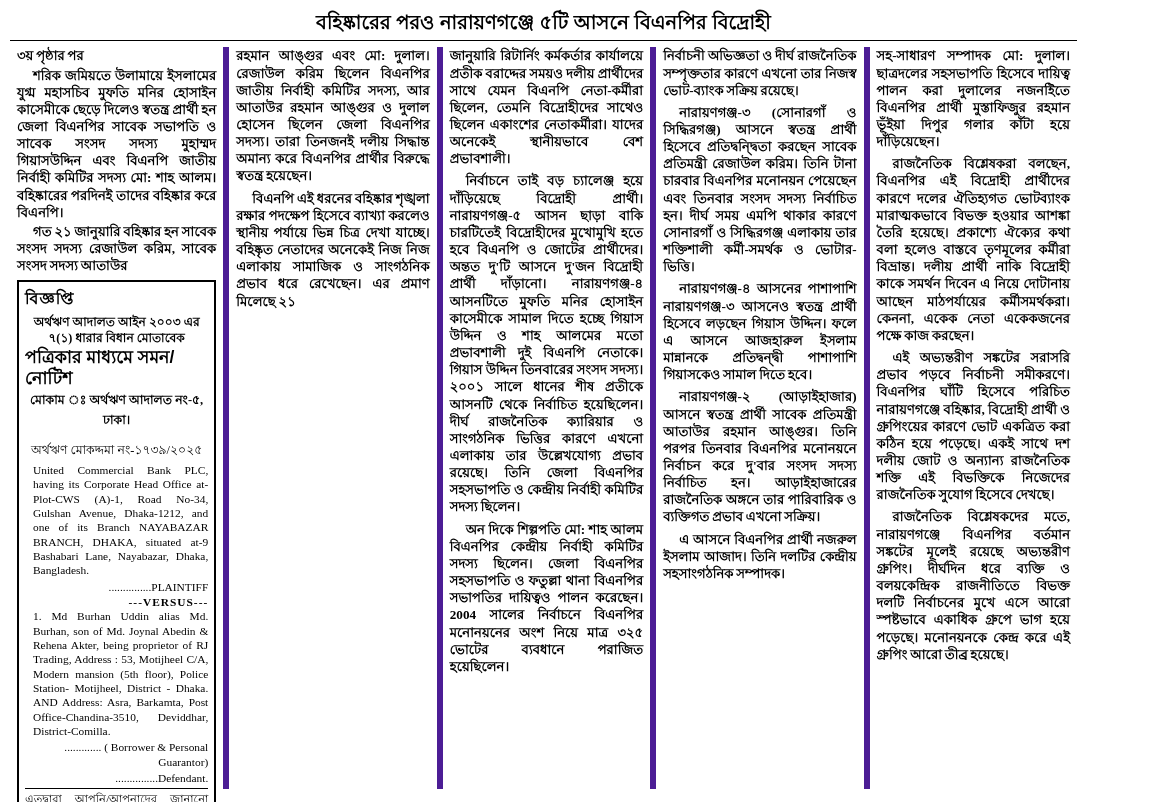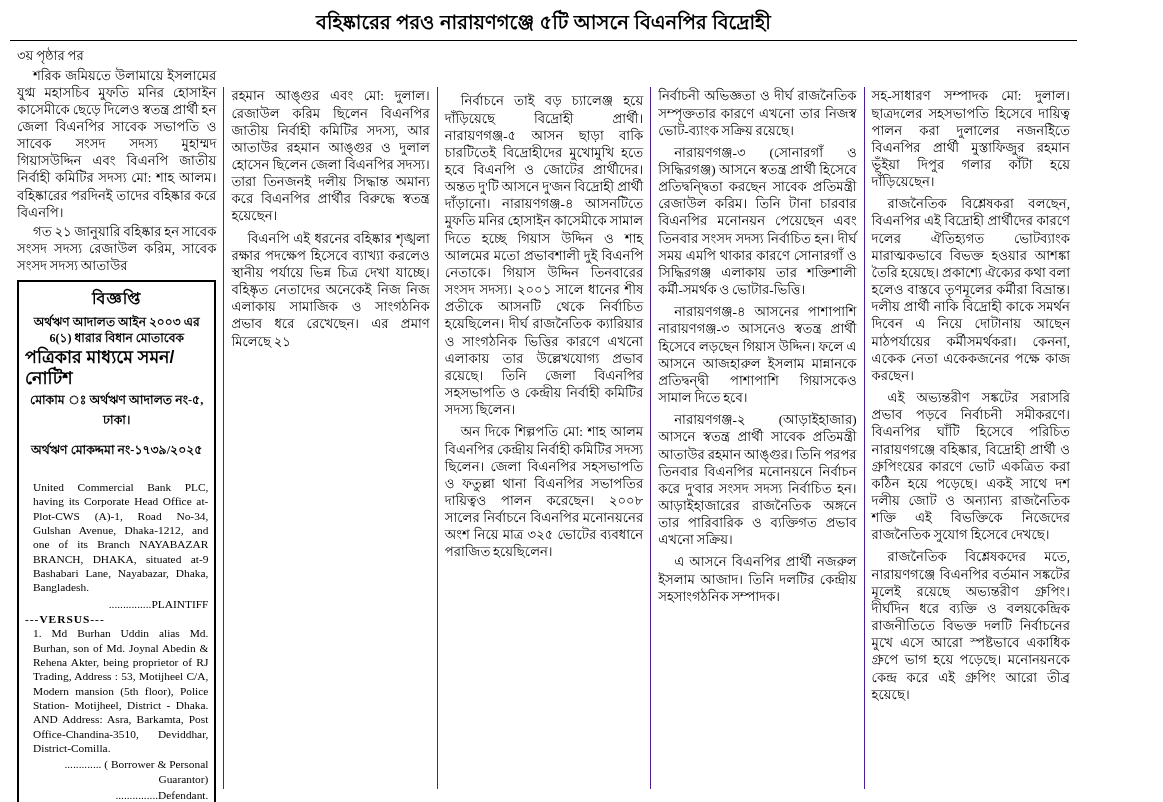--- a/index.html
+++ b/index.html
@@ -34,44 +34,44 @@
     gap:0px;
     height:742px;
   }
   .col{
     width:219px;
     padding:0 7px;
     box-sizing:border-box;
     position:relative;
   }
   .col + .col{
-    border-left:1px solid #4c1d95;
-    margin-top:40px;
+    border-left:6px solid #4c1d95;
   }
   .col p{
     margin:0 0 2px 0;
     font-size:13.2px;
     line-height:1.30;
     text-align:justify;
     text-justify:inter-word;
     word-spacing:-0.5px;
+    font-weight:bold;
   }
   .col p.indent{ text-indent:16px; }
   .col p.sub{ margin-top:5px; }
 
   
   .notice{
     border:2px solid #000;
     padding:4px 6px 5px 6px;
     margin-top:6px;
     box-sizing:border-box;
     background:#fff;
   }
   .notice .bigtitle{
-    text-align:center;
+    text-align:left;
     font-family:"Liberation Sans", sans-serif;
     font-weight:bold;
     font-size:16px;
     letter-spacing:1px;
     margin-bottom:2px;
   }
   .notice .line1{
     text-align:center;
     font-size:12.2px;
     font-weight:bold;
@@ -88,33 +88,33 @@
   }
   .notice .line3{
     text-align:center;
     font-size:12.4px;
     font-weight:bold;
     margin-bottom:10px;
   }
   .notice .line4{
     text-align:center;
     font-size:12.4px;
-    font-weight:bold;
-    margin-bottom:19px;
+    font-weight:normal;
+    margin-bottom:2px;
   }
   .notice .en{
     font-family:"Liberation Serif", serif;
     font-size:11.4px;
     line-height:1.26;
     text-align:justify;
     margin:0 0 2px 8px;
   }
   .notice .right{ text-align:right; }
   .notice .versus{
-    text-align:left;
+    text-align:right;
     font-size:11.4px;
     font-weight:bold;
     margin:1px 0;
     letter-spacing:1px;
   }
   .notice .bn-small{
     font-size:11.4px;
     line-height:1.24;
     text-align:justify;
     margin:0 0 3px 0;
@@ -131,21 +131,21 @@
 
   <div class="cols">
 
     <div class="col">
       <p>৩য় পৃষ্ঠার পর</p>
       <p class="indent">শরিক জমিয়তে উলামায়ে ইসলামের যুগ্ম মহাসচিব মুফতি মনির হোসাইন কাসেমীকে ছেড়ে দিলেও স্বতন্ত্র প্রার্থী হন জেলা বিএনপির সাবেক সভাপতি ও সাবেক সংসদ সদস্য মুহাম্মদ গিয়াসউদ্দিন এবং বিএনপি জাতীয় নির্বাহী কমিটির সদস্য মো: শাহ আলম। বহিষ্কারের পরদিনই তাদের বহিষ্কার করে বিএনপি।</p>
       <p class="indent">গত ২১ জানুয়ারি বহিষ্কার হন সাবেক সংসদ সদস্য রেজাউল করিম, সাবেক সংসদ সদস্য আতাউর</p>
 
       <div class="notice">
         <div class="bigtitle">বিজ্ঞপ্তি</div>
-        <div class="line1">অর্থঋণ আদালত আইন ২০০৩ এর 6(১) ধারার বিধান মোতাবেক</div>
+        <div class="line1">অর্থঋণ আদালত আইন ২০০৩ এর ৭(১) ধারার বিধান মোতাবেক</div>
         <div class="line2">পত্রিকার মাধ্যমে সমন/নোটিশ</div>
         <div class="line3">মোকাম ঃ অর্থঋণ আদালত নং-৫, ঢাকা।</div>
         <div class="line4">অর্থঋণ মোকদ্দমা নং-১৭৩৯/২০২৫</div>
         <div class="en">United Commercial Bank PLC, having its Corporate Head Office at-Plot-CWS (A)-1, Road No-34, Gulshan Avenue, Dhaka-1212, and one of its Branch NAYABAZAR BRANCH, DHAKA, situated at-9 Bashabari Lane, Nayabazar, Dhaka, Bangladesh.</div>
         <div class="en right">...............PLAINTIFF</div>
         <div class="versus">---VERSUS---</div>
         <div class="en">1. Md Burhan Uddin alias Md. Burhan, son of Md. Joynal Abedin &amp; Rehena Akter, being proprietor of RJ Trading, Address : 53, Motijheel C/A, Modern mansion (5th floor), Police Station- Motijheel, District - Dhaka. AND Address: Asra, Barkamta, Post Office-Chandina-3510, Deviddhar, District-Comilla.</div>
         <div class="en right">............. ( Borrower &amp; Personal Guarantor)</div>
         <div class="en right">...............Defendant.</div>
         <div class="hr-thin"></div>
@@ -153,22 +153,23 @@
 
       </div>
     </div>
 
     <div class="col">
       <p>রহমান আঙ্গুর এবং মো: দুলাল। রেজাউল করিম ছিলেন বিএনপির জাতীয় নির্বাহী কমিটির সদস্য, আর আতাউর রহমান আঙ্গুর ও দুলাল হোসেন ছিলেন জেলা বিএনপির সদস্য। তারা তিনজনই দলীয় সিদ্ধান্ত অমান্য করে বিএনপির প্রার্থীর বিরুদ্ধে স্বতন্ত্র হয়েছেন।</p>
       <p class="indent sub">বিএনপি এই ধরনের বহিষ্কার শৃঙ্খলা রক্ষার পদক্ষেপ হিসেবে ব্যাখ্যা করলেও স্থানীয় পর্যায়ে ভিন্ন চিত্র দেখা যাচ্ছে। বহিষ্কৃত নেতাদের অনেকেই নিজ নিজ এলাকায় সামাজিক ও সাংগঠনিক প্রভাব ধরে রেখেছেন। এর প্রমাণ মিলেছে ২১</p>
     </div>
 
     <div class="col">
+      <p>জানুয়ারি রিটার্নিং কর্মকর্তার কার্যালয়ে প্রতীক বরাদ্দের সময়ও দলীয় প্রার্থীদের সাথে যেমন বিএনপি নেতা-কর্মীরা ছিলেন, তেমনি বিদ্রোহীদের সাথেও ছিলেন একাংশের নেতাকর্মীরা। যাদের অনেকেই স্থানীয়ভাবে বেশ প্রভাবশালী।</p>
       <p class="indent sub">নির্বাচনে তাই বড় চ্যালেঞ্জ হয়ে দাঁড়িয়েছে বিদ্রোহী প্রার্থী। নারায়ণগঞ্জ-৫ আসন ছাড়া বাকি চারটিতেই বিদ্রোহীদের মুখোমুখি হতে হবে বিএনপি ও জোটের প্রার্থীদের। অন্তত দু'টি আসনে দু'জন বিদ্রোহী প্রার্থী দাঁড়ানো। নারায়ণগঞ্জ-৪ আসনটিতে মুফতি মনির হোসাইন কাসেমীকে সামাল দিতে হচ্ছে গিয়াস উদ্দিন ও শাহ আলমের মতো প্রভাবশালী দুই বিএনপি নেতাকে। গিয়াস উদ্দিন তিনবারের সংসদ সদস্য। ২০০১ সালে ধানের শীষ প্রতীকে আসনটি থেকে নির্বাচিত হয়েছিলেন। দীর্ঘ রাজনৈতিক ক্যারিয়ার ও সাংগঠনিক ভিত্তির কারণে এখনো এলাকায় তার উল্লেখযোগ্য প্রভাব রয়েছে। তিনি জেলা বিএনপির সহসভাপতি ও কেন্দ্রীয় নির্বাহী কমিটির সদস্য ছিলেন।</p>
-      <p class="indent sub">অন দিকে শিল্পপতি মো: শাহ আলম বিএনপির কেন্দ্রীয় নির্বাহী কমিটির সদস্য ছিলেন। জেলা বিএনপির সহসভাপতি ও ফতুল্লা থানা বিএনপির সভাপতির দায়িত্বও পালন করেছেন। ২০০৮ সালের নির্বাচনে বিএনপির মনোনয়নের অংশ নিয়ে মাত্র ৩২৫ ভোটের ব্যবধানে পরাজিত হয়েছিলেন।</p>
+      <p class="indent sub">অন দিকে শিল্পপতি মো: শাহ আলম বিএনপির কেন্দ্রীয় নির্বাহী কমিটির সদস্য ছিলেন। জেলা বিএনপির সহসভাপতি ও ফতুল্লা থানা বিএনপির সভাপতির দায়িত্বও পালন করেছেন। 2004 সালের নির্বাচনে বিএনপির মনোনয়নের অংশ নিয়ে মাত্র ৩২৫ ভোটের ব্যবধানে পরাজিত হয়েছিলেন।</p>
     </div>
 
     <div class="col">
       <p>নির্বাচনী অভিজ্ঞতা ও দীর্ঘ রাজনৈতিক সম্পৃক্ততার কারণে এখনো তার নিজস্ব ভোট-ব্যাংক সক্রিয় রয়েছে।</p>
       <p class="indent sub">নারায়ণগঞ্জ-৩ (সোনারগাঁ ও সিদ্ধিরগঞ্জ) আসনে স্বতন্ত্র প্রার্থী হিসেবে প্রতিদ্বন্দ্বিতা করছেন সাবেক প্রতিমন্ত্রী রেজাউল করিম। তিনি টানা চারবার বিএনপির মনোনয়ন পেয়েছেন এবং তিনবার সংসদ সদস্য নির্বাচিত হন। দীর্ঘ সময় এমপি থাকার কারণে সোনারগাঁ ও সিদ্ধিরগঞ্জ এলাকায় তার শক্তিশালী কর্মী-সমর্থক ও ভোটার-ভিত্তি।</p>
       <p class="indent sub">নারায়ণগঞ্জ-৪ আসনের পাশাপাশি নারায়ণগঞ্জ-৩ আসনেও স্বতন্ত্র প্রার্থী হিসেবে লড়ছেন গিয়াস উদ্দিন। ফলে এ আসনে আজহারুল ইসলাম মান্নানকে প্রতিদ্বন্দ্বী পাশাপাশি গিয়াসকেও সামাল দিতে হবে।</p>
       <p class="indent sub">নারায়ণগঞ্জ-২ (আড়াইহাজার) আসনে স্বতন্ত্র প্রার্থী সাবেক প্রতিমন্ত্রী আতাউর রহমান আঙ্গুর। তিনি পরপর তিনবার বিএনপির মনোনয়নে নির্বাচন করে দু'বার সংসদ সদস্য নির্বাচিত হন। আড়াইহাজারের রাজনৈতিক অঙ্গনে তার পারিবারিক ও ব্যক্তিগত প্রভাব এখনো সক্রিয়।</p>
       <p class="indent sub">এ আসনে বিএনপির প্রার্থী নজরুল ইসলাম আজাদ। তিনি দলটির কেন্দ্রীয় সহসাংগঠনিক সম্পাদক।</p>
     </div>
 

